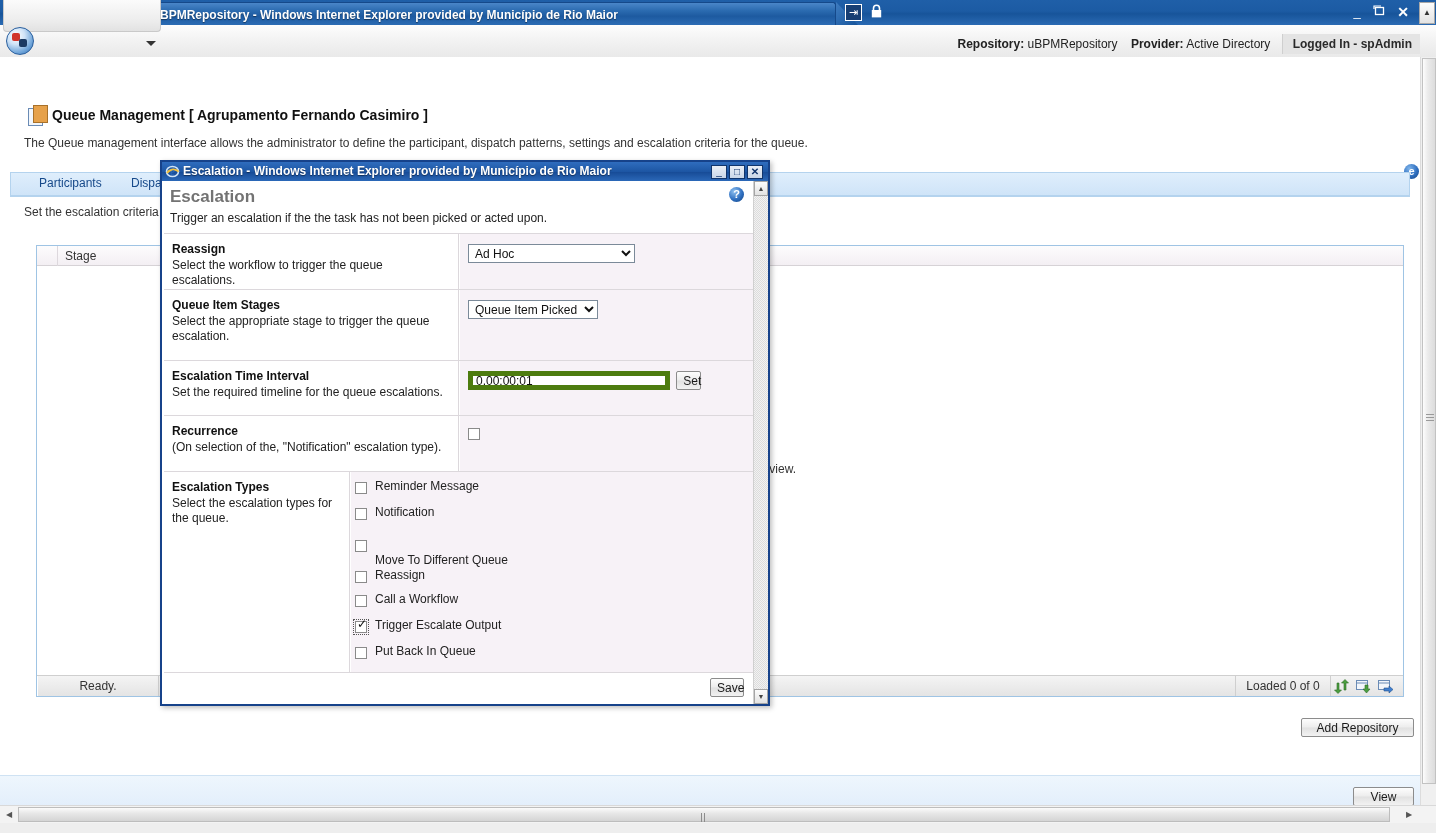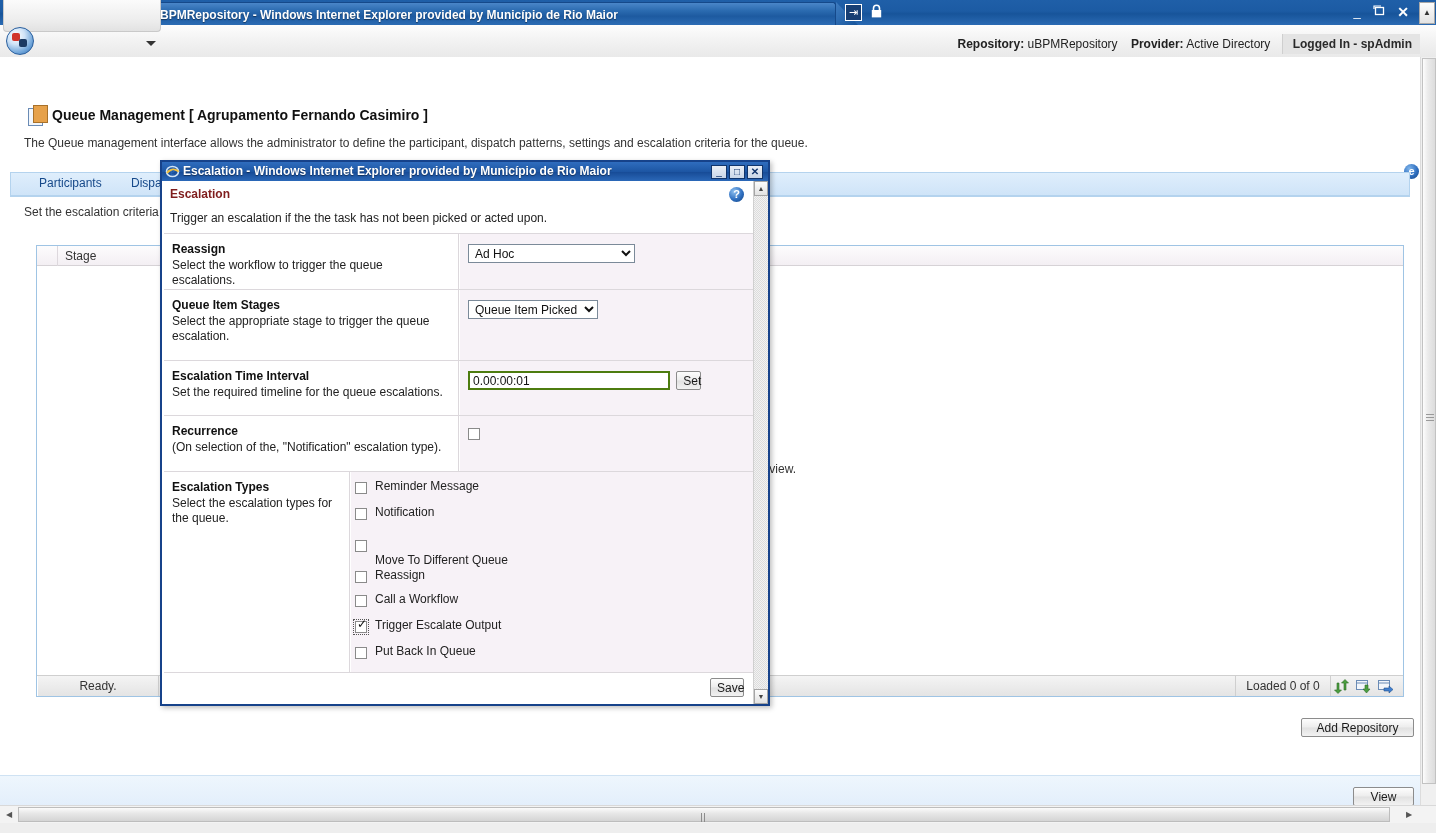--- a/index.html
+++ b/index.html
@@ -292,21 +292,21 @@
   .dlg-sb-btn {
     position:absolute; left:0; width:14px; height:15px;
     background: linear-gradient(180deg,#fcfcfc,#e2e2e2);
     border:1px solid #a5a5a5; box-sizing:border-box;
     font-size:7px; line-height:13px; text-align:center; color:#444;
   }
   .dlg-sb-up { top:0; }
   .dlg-sb-dn { bottom:0; }
 
   .dlg-h1 {
-    position: absolute; left: 8px; top: 6px; font-size: 12px; font-weight: bold; color:#7f1d1d;
+    position: absolute; left: 8px; top: 6px; font-size: 17px; font-weight: bold; color:#737373;
   }
   .dlg-help {
     position: absolute; right: 10px; top: 6px; width: 15px; height: 15px;
     border-radius: 50%;
     background: radial-gradient(circle at 35% 30%, #8ec0f0 0%, #2f6fc0 55%, #11417f 100%);
     color:#fff; font-size:11px; font-weight:bold; line-height:15px; text-align:center;
   }
   .dlg-intro {
     position: absolute; left: 8px; top: 30px; font-size: 12px; color:#222;
   }
@@ -329,21 +329,21 @@
   .f-label { font-size:12px; font-weight:bold; color:#111; display:block; margin-bottom:2px;}
   .f-desc  { font-size:12px; color:#222; display:block; line-height:15px;}
 
   select.ui-select {
     font-family:"Liberation Sans", sans-serif; font-size:12px;
     border:1px solid #7b8a99; background:#ffffff; color:#111;
     height:19px; box-sizing:border-box; padding:0 2px;
   }
   input.ui-text {
     font-family:"Liberation Sans", sans-serif; font-size:12px;
-    border:2px solid #4d7c0f; background:#ffffff; color:#111;
+    border:5px solid #4d7c0f; background:#ffffff; color:#111;
     height:19px; box-sizing:border-box; padding:0 3px;
   }
   .chk {
     display:inline-block; width:12px; height:12px; border:1px solid #8a8a8a;
     background:#ffffff; box-sizing:border-box; vertical-align:middle;
     position:relative;
   }
   .chk.checked::after {
     content:"✓"; position:absolute; left:0px; top:-4px; font-size:12px; color:#111;
     line-height:12px; width:12px; text-align:center;

